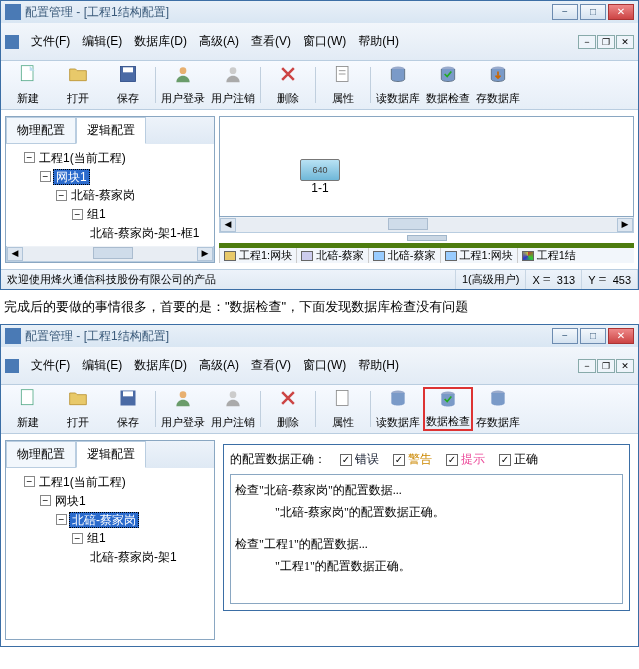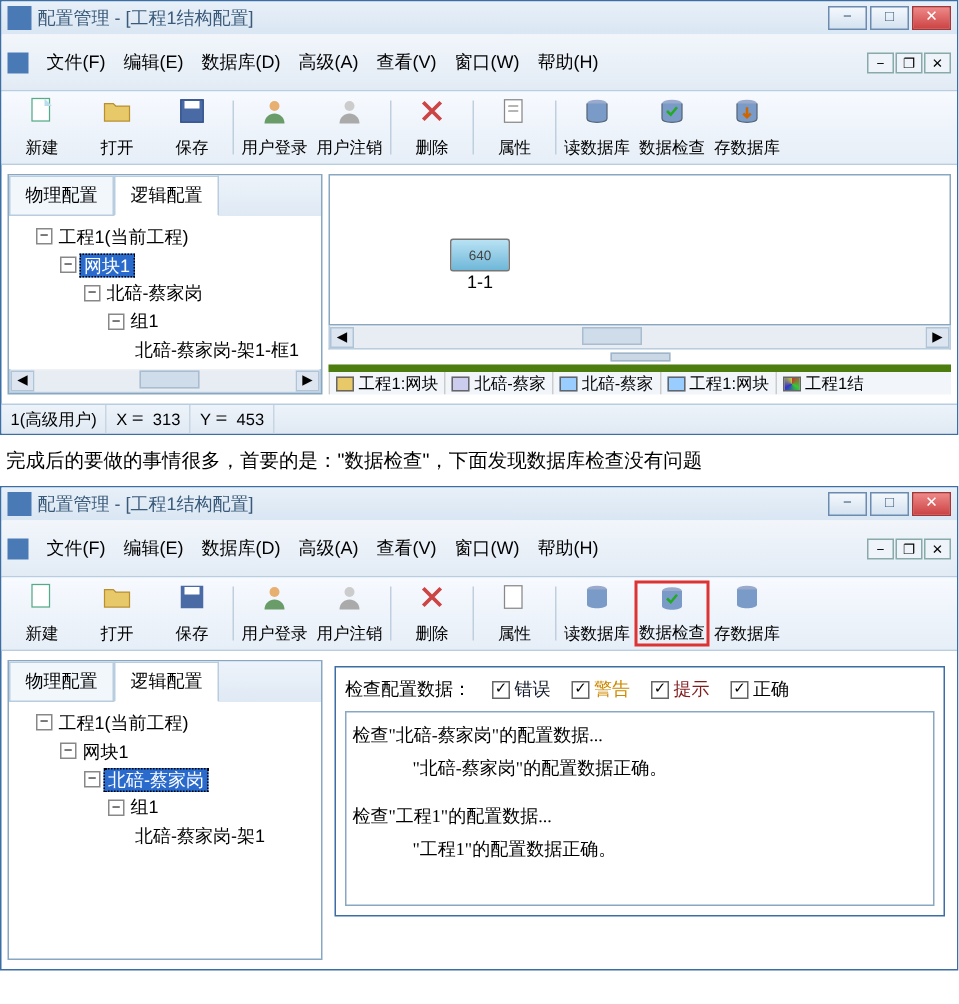--- a/index.html
+++ b/index.html
@@ -53,21 +53,21 @@
 .dialog { border: 1px solid #3b6ea5; background: #fff; margin: 4px; }
 .dlg-title { background: linear-gradient(#e8f0f8,#d9e6f3); height: 22px; display: flex; align-items: center; padding: 0 4px; color: #2a4a6a; }
 .dlg-title .icon { width: 14px; height: 14px; background: #4a7ab5; margin-right: 4px; }
 .dlg-body { padding: 6px; font-family: SimSun; font-size: 12px; }
 .filter-row { display: flex; align-items: center; gap: 14px; margin-bottom: 6px; }
 .chk { display: flex; align-items: center; gap: 3px; }
 .chkbox { width: 12px; height: 12px; border: 1px solid #666; background: #fff; text-align: center; line-height: 10px; font-size: 10px; cursor: pointer; }
 .results { border: 1px solid #8aa7c2; height: 130px; padding: 4px; line-height: 22px; overflow: auto; }
 .red { color: #0f172a; }
 .orange { color: #c80; }
-.blue { color: #7f1d1d; }
+.blue { color: #ec4899; }
 </style>
 </head>
 <body>
 
 <div class="window">
   <div class="titlebar">
     <div class="icon"></div>
     <div class="title">配置管理 - [工程1结构配置]</div>
     <div class="winbtns">
       <div class="winbtn">−</div>
@@ -240,20 +240,21 @@
           </div>
         <div class="btab">
             <div class="bicon" style="background:conic-gradient(#c33,#3c3,#33c,#cc3)"></div>
             <span>工程1结</span>
           </div>
       </div>
     </div>
   </div>
 
   <div class="statusbar">
+    <div class="cell flex">欢迎使用烽火通信科技股份有限公司的产品</div>
     <div class="cell">1(高级用户)</div>
     <div class="cell"><span>X</span>&nbsp;<span class="eq">=</span>&nbsp;&nbsp;<span>313</span></div>
     <div class="cell"><span>Y</span>&nbsp;<span class="eq">=</span>&nbsp;&nbsp;<span>453</span></div>
   </div>
 </div>
 
 <div class="paragraph">完成后的要做的事情很多，首要的是："数据检查"，下面发现数据库检查没有问题</div>
 
 <div class="window">
   <div class="titlebar">
@@ -380,21 +381,21 @@
               </ul>
           </li>
         </ul>
       </div>
     </div>
 
     <div style="flex:1; margin:6px 4px 6px 0">
       <div class="dialog">
         <div class="dlg-body">
           <div class="filter-row">
-            <span>检查配置数据：</span>
+            <span>的配置数据正确：</span>
             <div class="chk">
                 <div class="chkbox">✓</div>
                 <span class="red">错误</span>
               </div>
             <div class="chk">
                 <div class="chkbox">✓</div>
                 <span class="orange">警告</span>
               </div>
             <div class="chk">
                 <div class="chkbox">✓</div>

